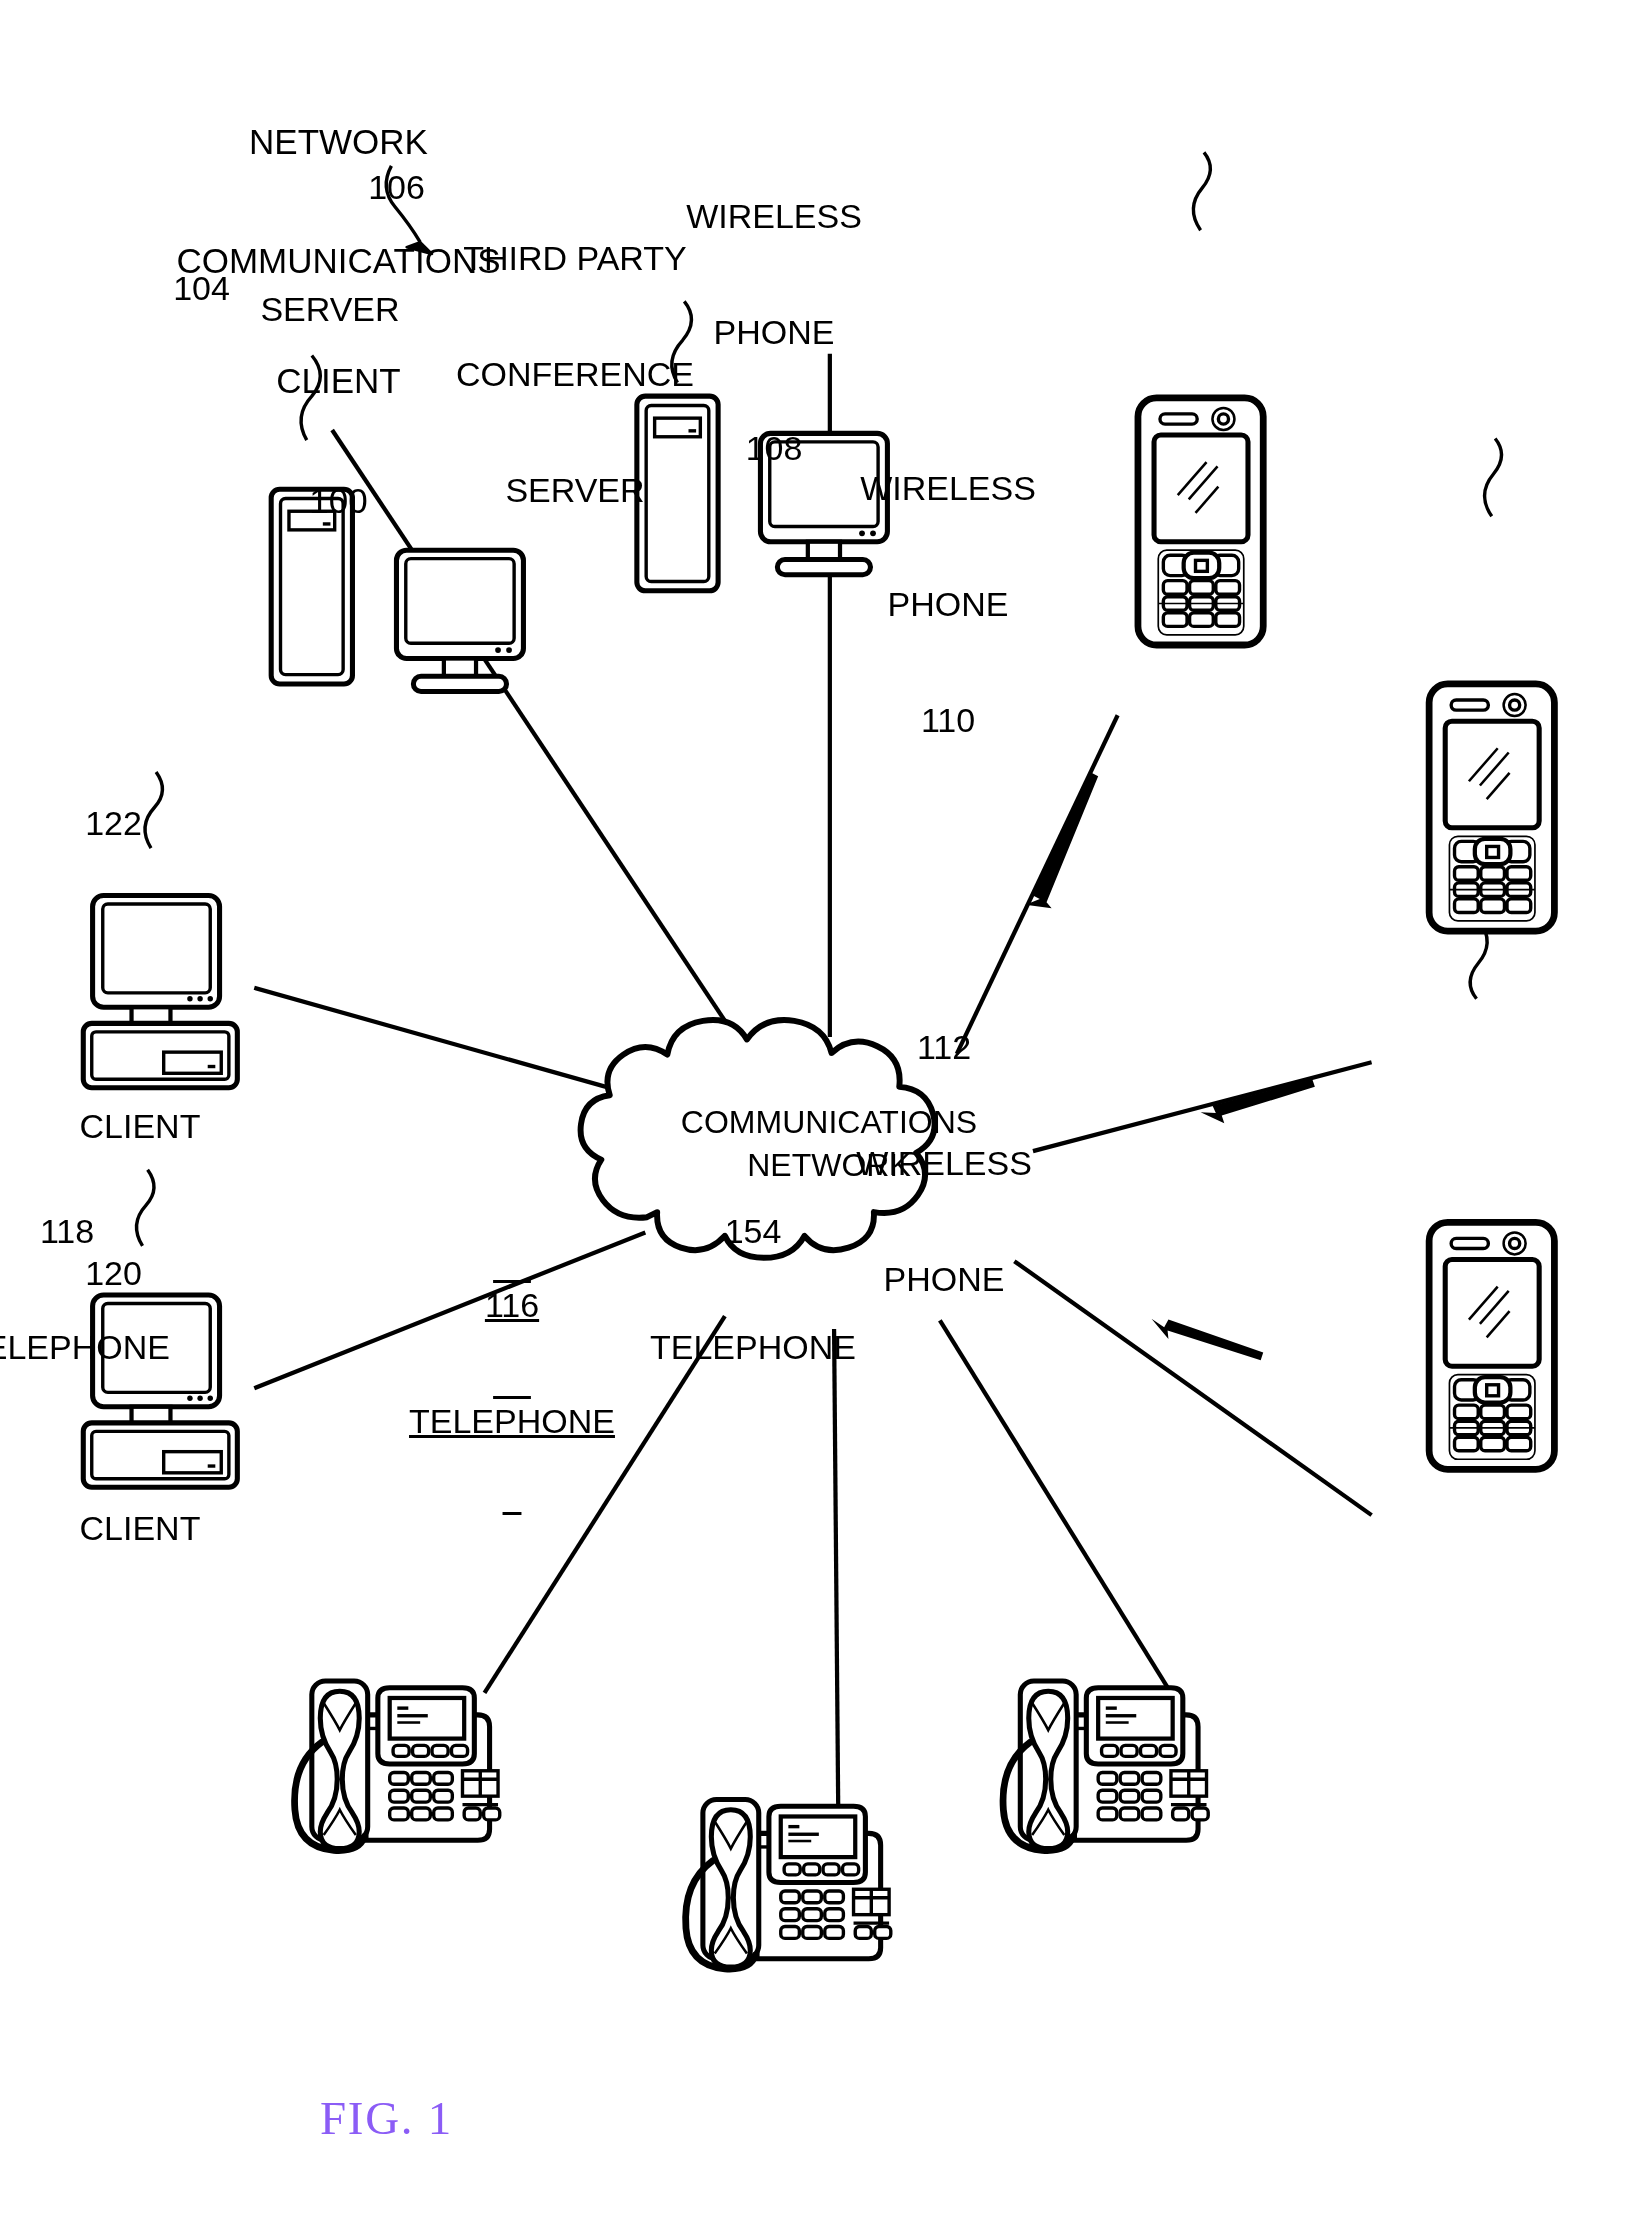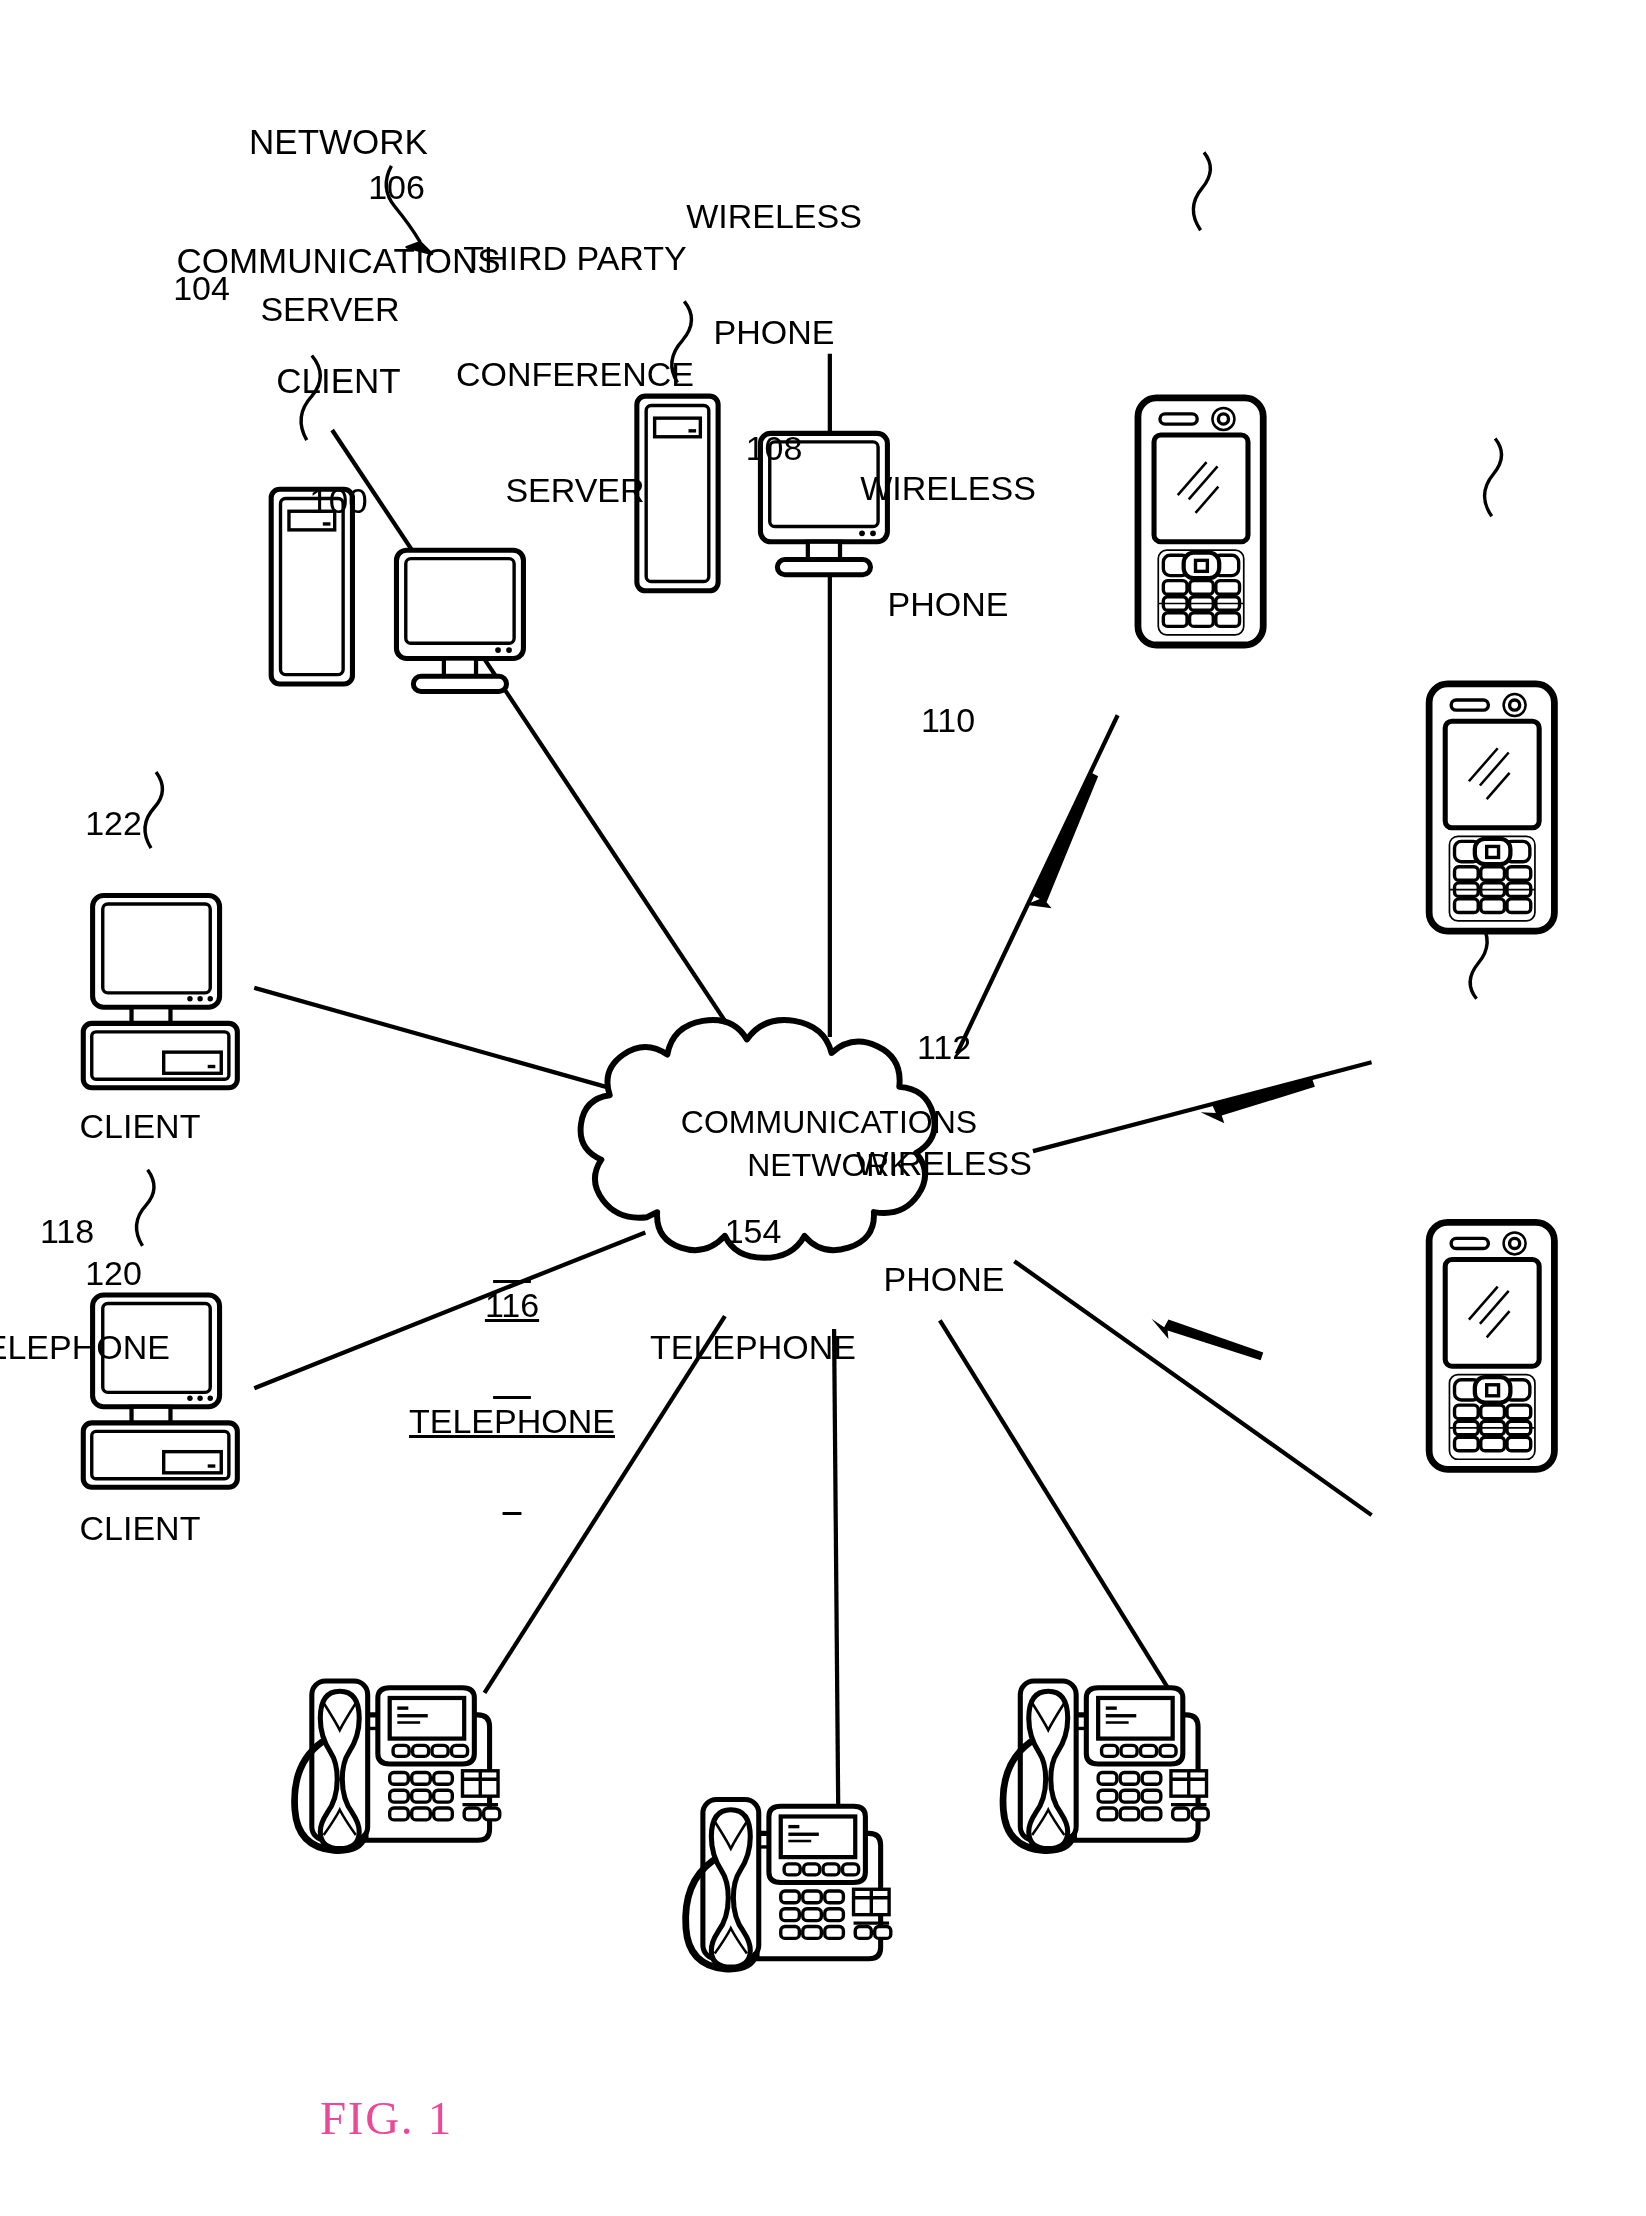--- a/index.html
+++ b/index.html
@@ -31,21 +31,21 @@
     line-height: 1.14;
     white-space: pre;
     letter-spacing: 0px;
     font-size: 34px;
   }
   .lbl.big { font-size: 35px; }
   .figcap {
     position: absolute;
     font-family: "Liberation Serif", serif;
     font-size: 47px;
-    color: #ec4899;
+    color: #8b5cf6;
     letter-spacing: 1.7px;
   }
   .cloudtext {
     position: absolute;
     text-align: center;
     font-family: "Liberation Sans", sans-serif;
     font-size: 32px;
     color: #000;
     line-height: 1.35;
   }

